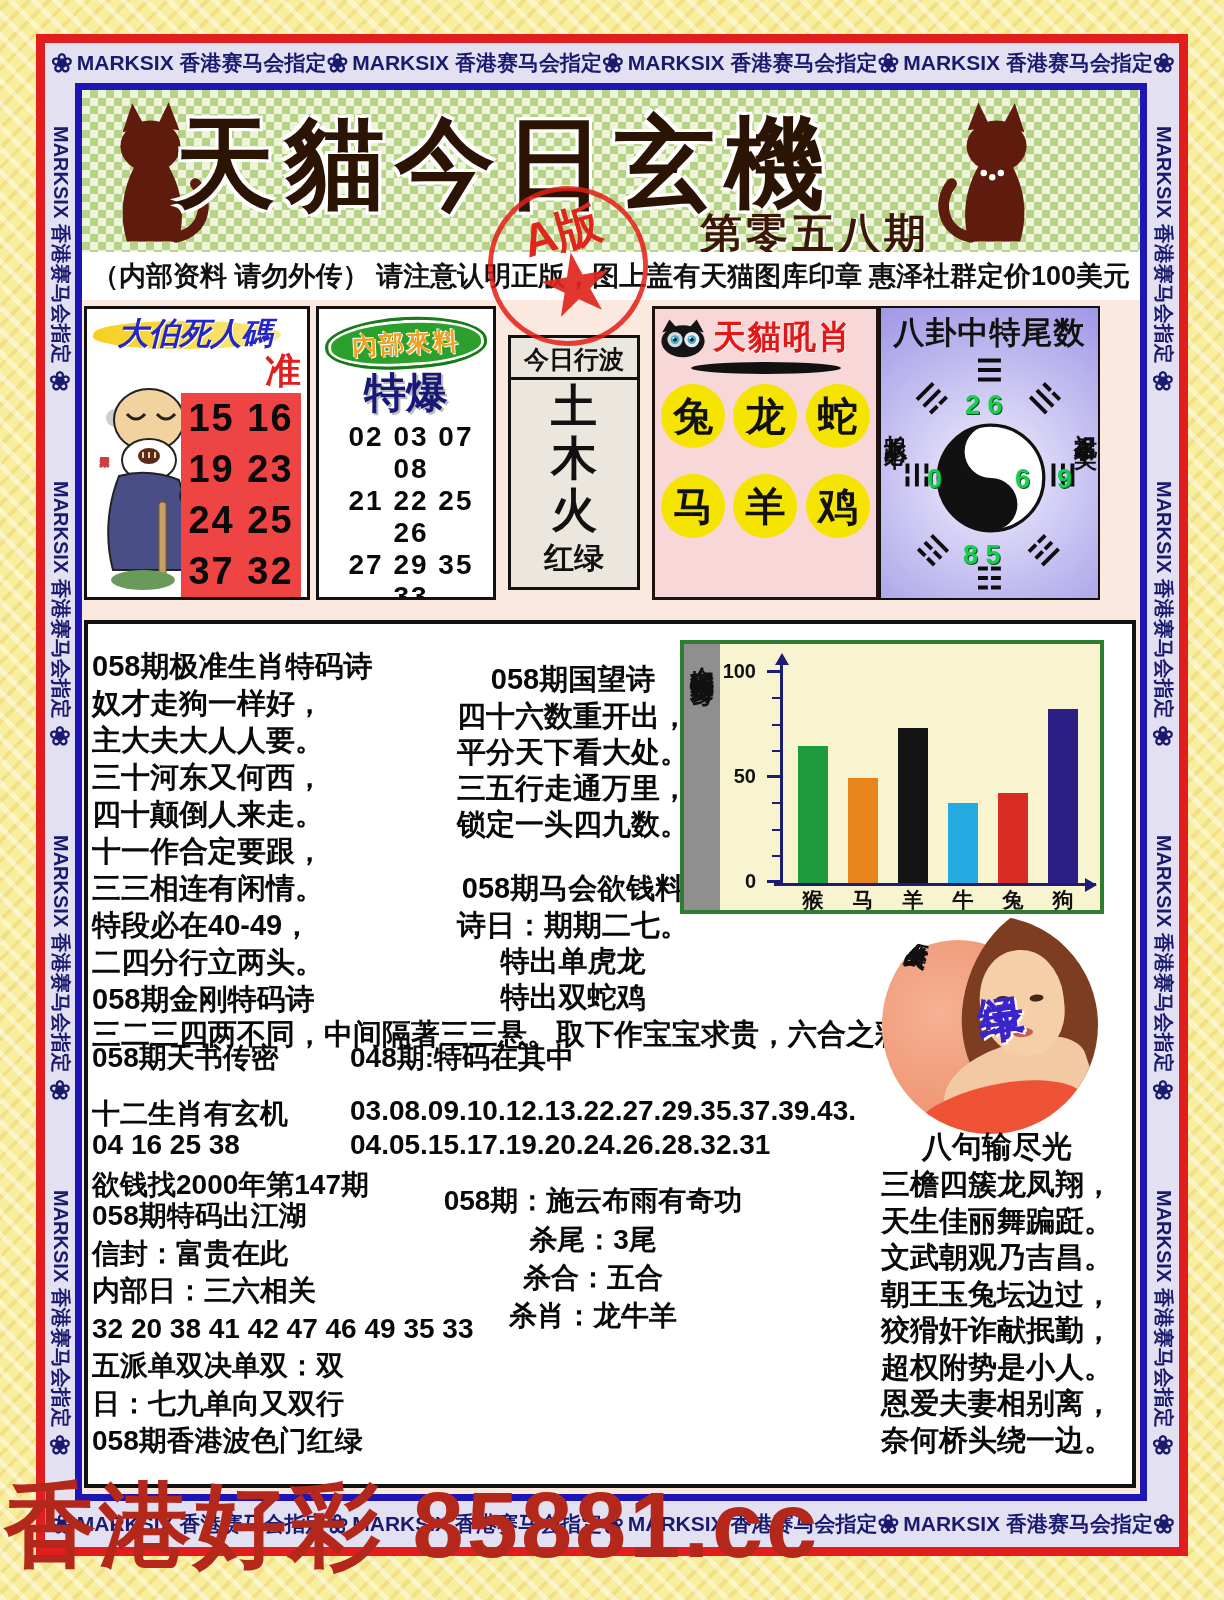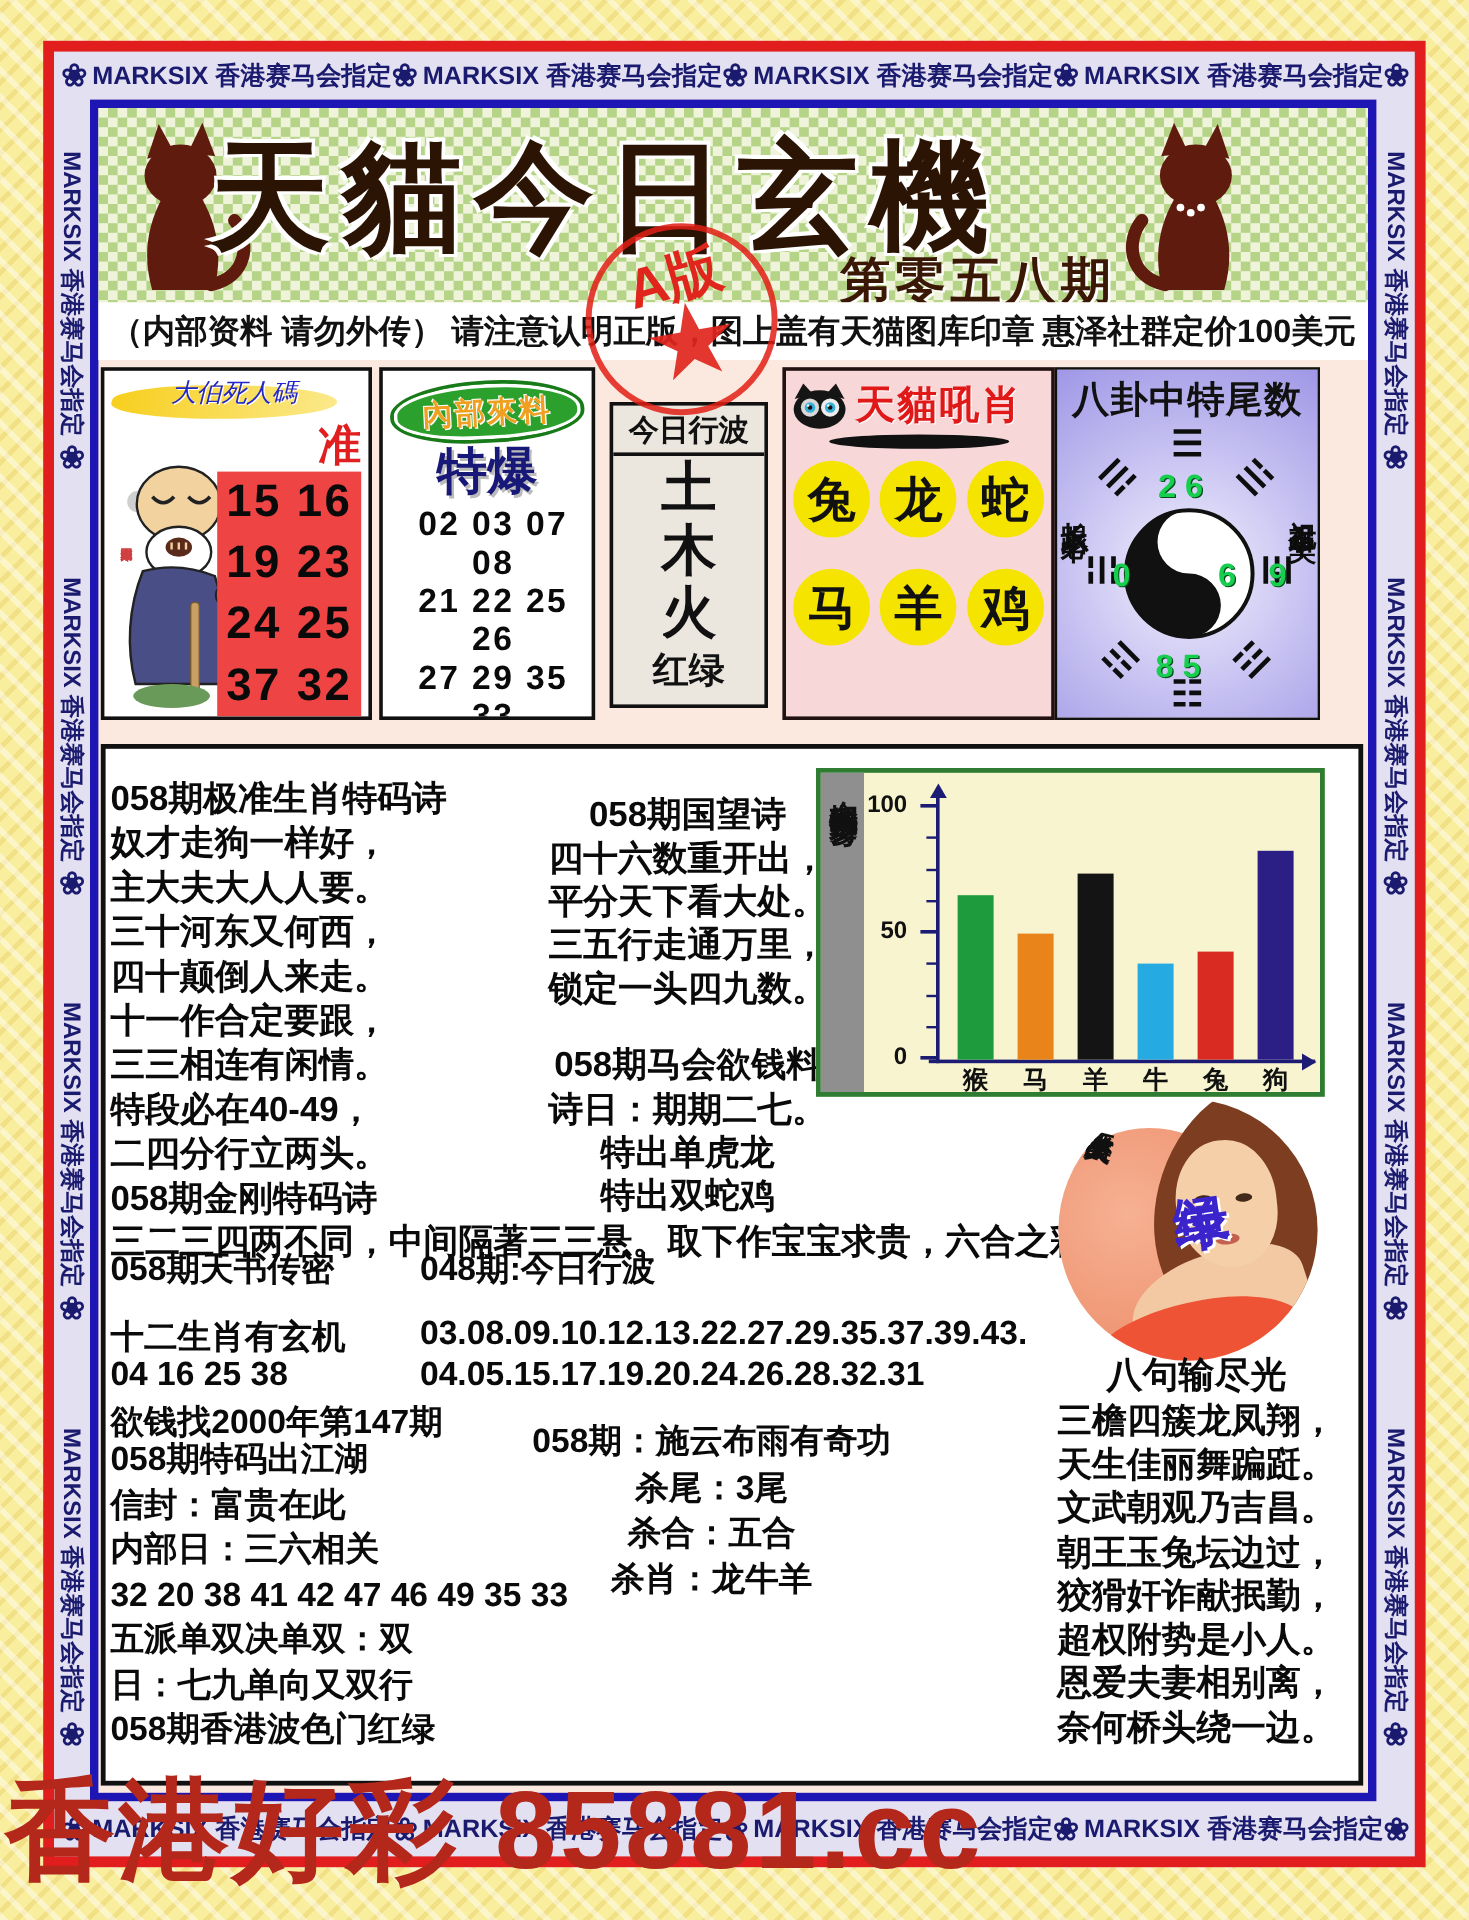--- a/index.html
+++ b/index.html
@@ -61,21 +61,21 @@
     display:flex; justify-content:space-between; align-items:center; padding:0 10px;
     font-size:27px; font-weight:700; color:#111; white-space:nowrap; }
   
   .pbox{ position:absolute; background:#fff; border:3px solid #111; overflow:hidden; }
   
   .box-dead{ left:2px; top:216px; width:226px; height:294px; }
   .bd-swoosh{ position:absolute; left:6px; top:12px; width:188px; height:28px;
     background:linear-gradient(90deg,#f7cf1e,#fbe98a); border-radius:45% 55% 50% 50%;
     transform:skewX(-18deg); }
   .bd-title{ position:absolute; left:8px; top:4px; width:200px; text-align:center;
-    font-size:21px; font-weight:400; font-style:italic; color:#2326c8;
+    font-size:31px; font-weight:700; font-style:italic; color:#2326c8;
     text-shadow:1px 1px 0 #fff; }
   .bd-badge{ position:absolute; right:6px; top:38px; font-size:36px; font-weight:900; color:#e02020; }
   .bd-man{ position:absolute; left:0px; top:62px; width:120px; height:226px; }
   .bd-caption{ position:absolute; left:10px; top:140px; writing-mode:vertical-rl;
     text-orientation:upright; font-size:10px; color:#d04040; font-weight:700; z-index:2; }
   .bd-grid{ position:absolute; right:6px; top:84px; width:120px; height:204px;
     background:#ef4444; display:flex; flex-direction:column; justify-content:space-around; }
   .bd-row{ text-align:center; font-size:38px; font-weight:900; color:#0a0a0a; letter-spacing:2px; }
   
   .box-inside{ left:234px; top:216px; width:180px; height:294px; }
@@ -431,21 +431,21 @@
           <div class="lp-line">三三相连有闲情。</div>
           <div class="lp-line">特段必在40-49，</div>
           <div class="lp-line">二四分行立两头。</div>
           <div class="lp-line">058期金刚特码诗</div>
         </div>
 
         <div class="abs gold-line">三二三四两不同，中间隔著三三悬。取下作宝宝求贵，六合之彩旺晚年。</div>
 
         <div class="abs pair p0">
           <span class="pl">058期天书传密</span>
-          <span class="pr">048期:今日行波</span>
+          <span class="pr">048期:特码在其中</span>
         </div>
         <div class="abs pair p1">
           <span class="pl">十二生肖有玄机</span>
           <span class="pr">03.08.09.10.12.13.22.27.29.35.37.39.43.</span>
         </div>
         <div class="abs pair p2">
           <span class="pl">04 16 25 38</span>
           <span class="pr">04.05.15.17.19.20.24.26.28.32.31</span>
         </div>
 

